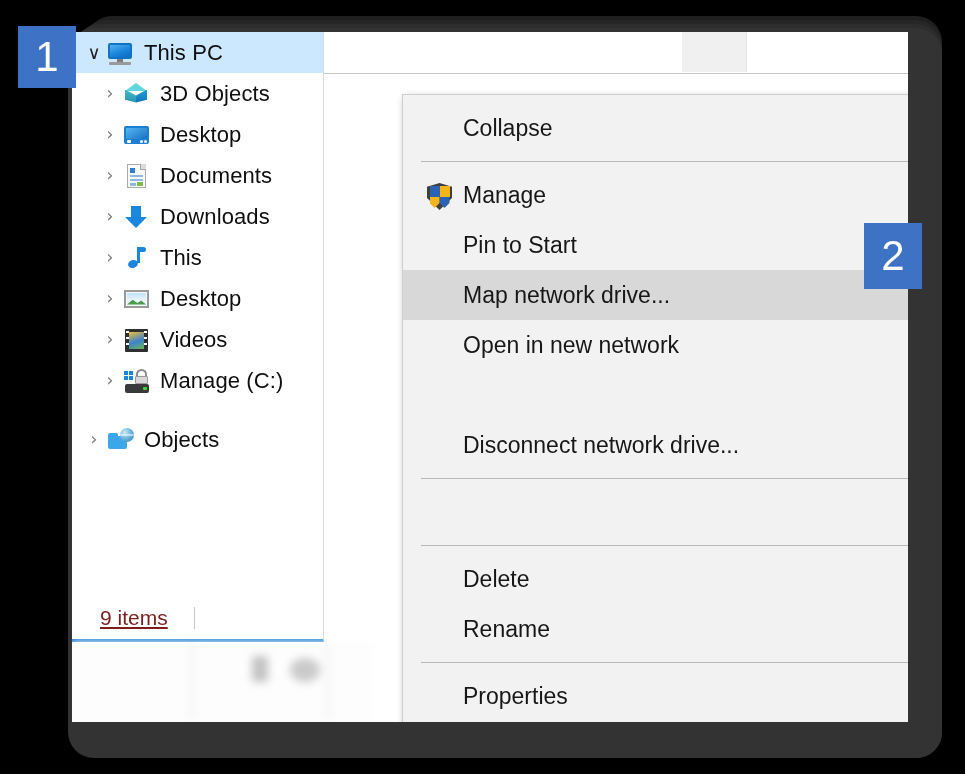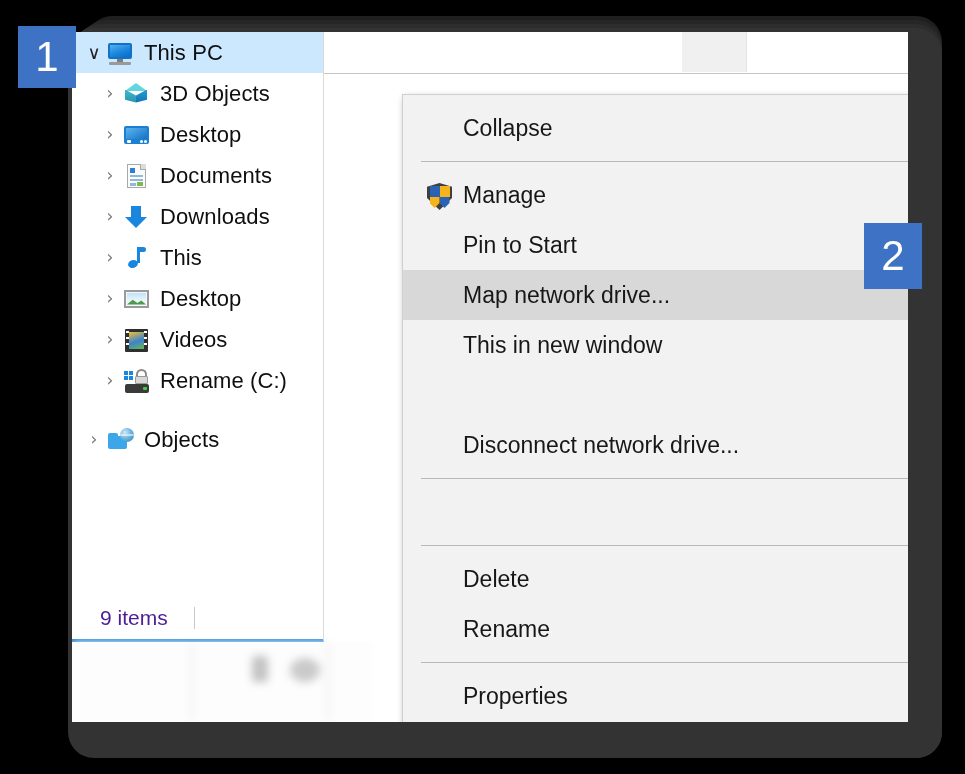--- a/index.html
+++ b/index.html
@@ -182,21 +182,22 @@
     width: 250px;
     height: 40px;
     background: #ffffff;
     display: flex;
     align-items: center;
     padding-left: 28px;
     box-sizing: border-box;
   }
   #statusbar .status-text {
     font-size: 21px;
-    color: #4c1d95;
+    color: #7f1d1d;
+    text-decoration: underline;
   }
   #statusbar .status-sep {
     width: 1px; height: 22px;
     background: #c8c8c8;
     margin-left: 26px;
   }
 
   
   #blurstrip {
     position: absolute;
@@ -403,21 +404,21 @@
             <i style="left:0;top:0"></i>
               <i style="left:5px;top:0"></i>
               <i style="left:0;top:5px"></i>
               <i style="left:5px;top:5px"></i>
           </span>
           <span class="ic ic-os-lk"></span>
             <span class="ic ic-os-lb"></span>
           <span class="ic ic-os-dr"></span>
             <span class="ic ic-os-led"></span>
         </span>
-        <span class="tree-label">Rename (C:)</span>
+        <span class="tree-label">Manage (C:)</span>
       </div>
 
       <div class="tree-row" style="margin-top:18px">
         <span class="chevron">›</span>
         <span class="tree-icon">
           <span class="ic ic-net-ft"></span>
             <span class="ic ic-net-f"></span>
           <span class="ic ic-net-g"></span>
             <span class="ic ic-net-gl"></span>
         </span>
@@ -465,21 +466,21 @@
         <span class="menu-label">Pin to Start</span>
       </div>
 
       <div class="menu-item highlight">
         <span class="menu-icon"></span>
         <span class="menu-label">Map network drive...</span>
       </div>
 
       <div class="menu-item">
         <span class="menu-icon"></span>
-        <span class="menu-label">This in new window</span>
+        <span class="menu-label">Open in new network</span>
       </div>
 
       <div class="menu-item">
         <span class="menu-icon"></span>
       </div>
 
       <div class="menu-item">
         <span class="menu-icon"></span>
         <span class="menu-label">Disconnect network drive...</span>
       </div>

